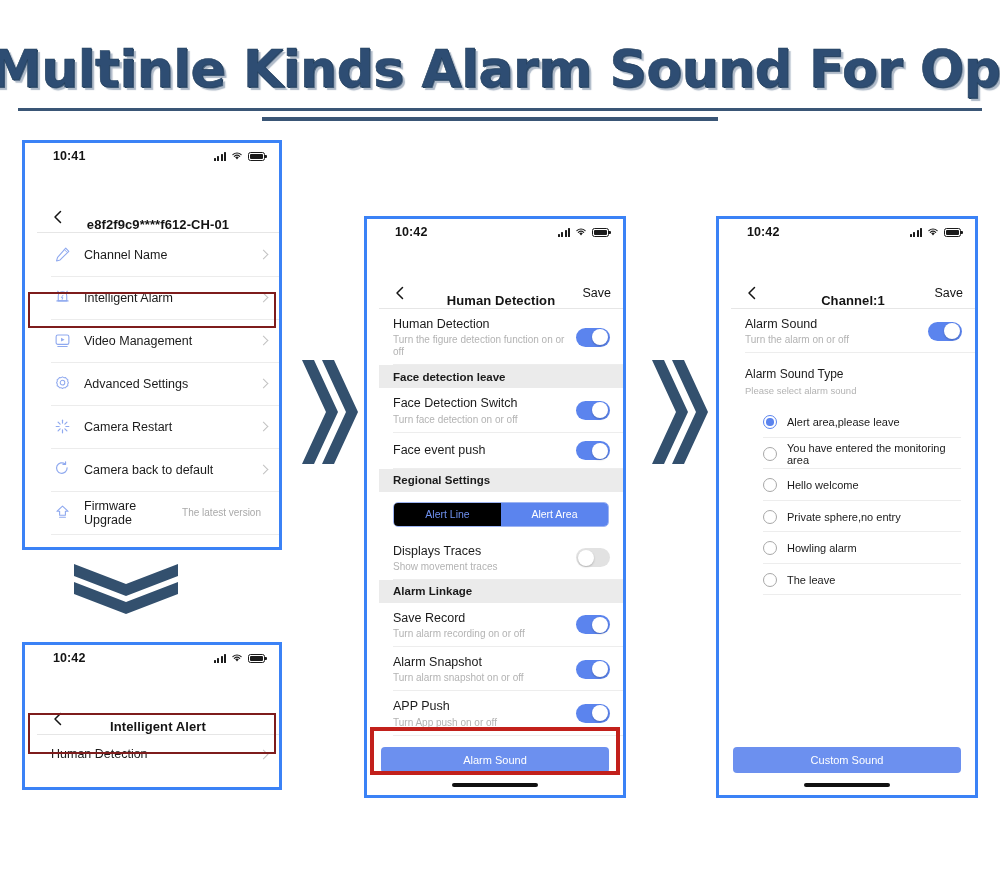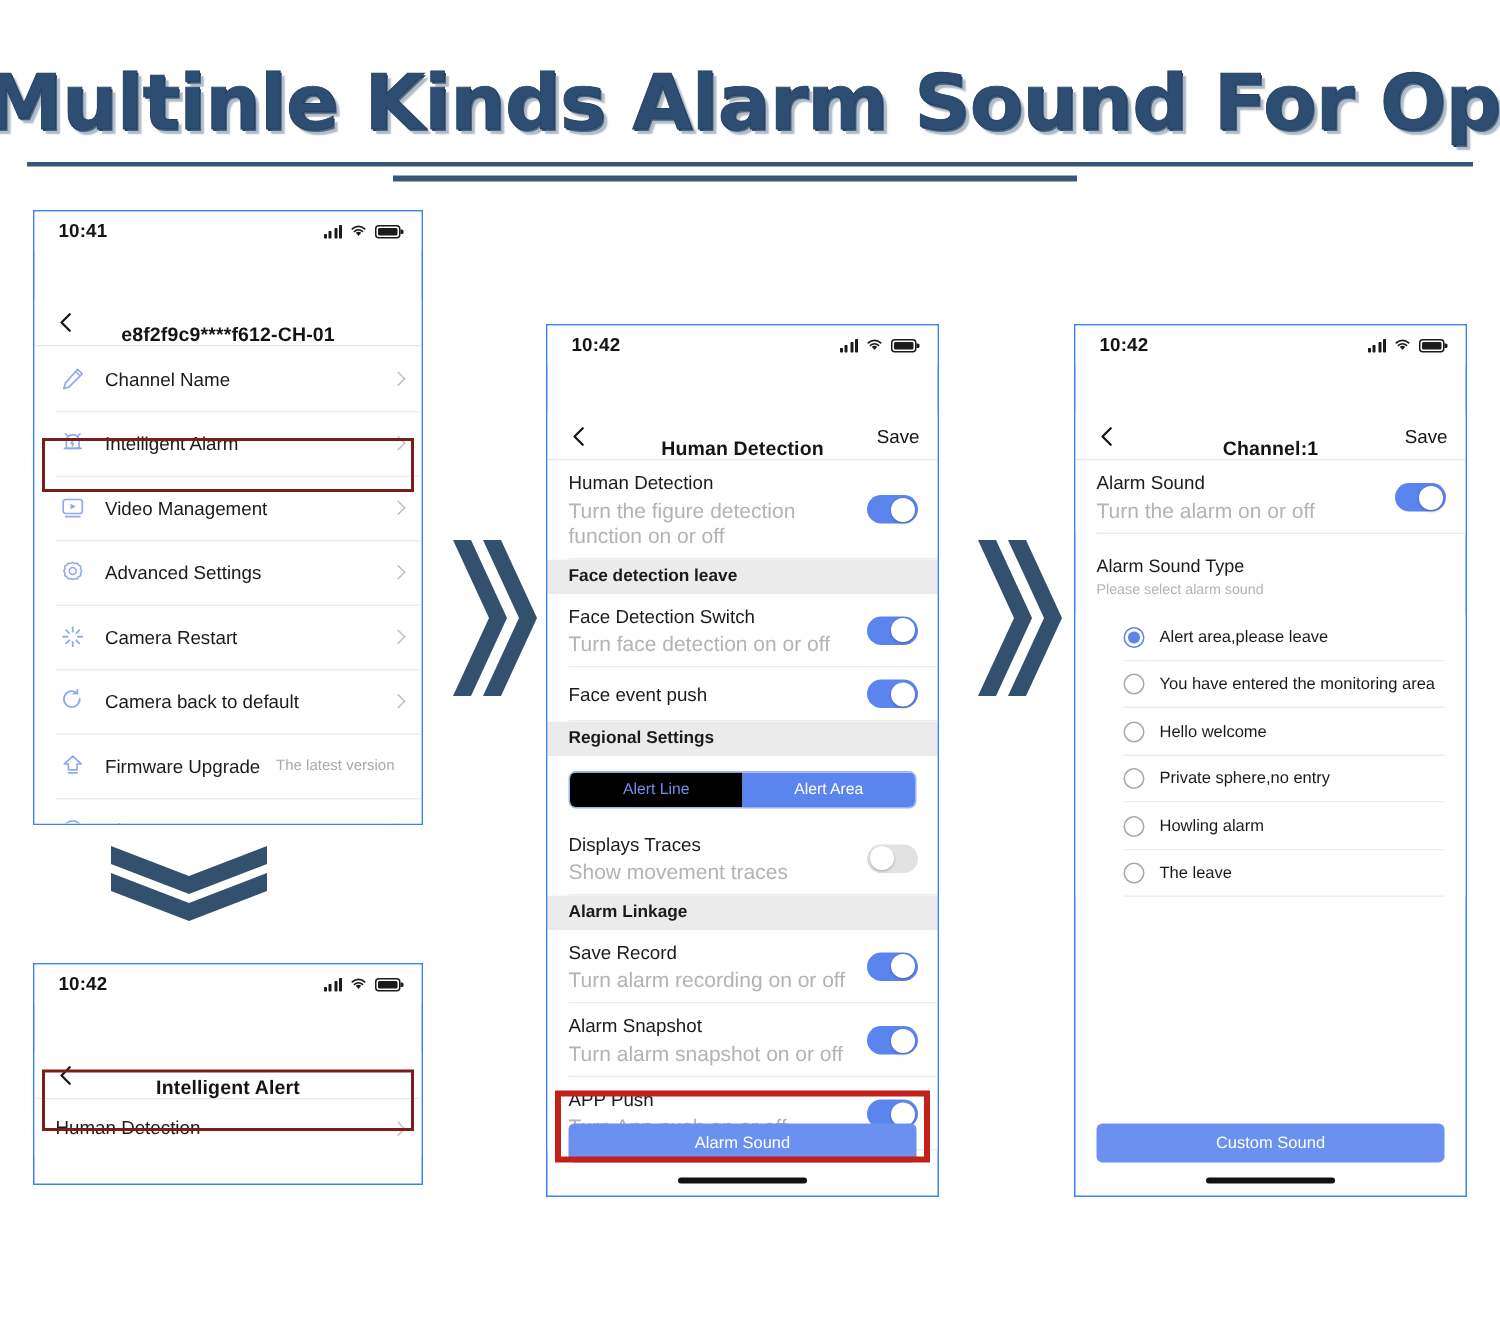--- a/index.html
+++ b/index.html
@@ -34,22 +34,23 @@
   }
   .title-rule-bottom {
     position:absolute; left: 262px; top: 117px; width: 456px; height: 4px;
     background:#3a5676;
   }
 
   
   .phone {
     position:absolute;
     background:#ffffff;
-    border:1px solid #3b82f6;
+    border:3px solid #3b82f6;
     overflow:hidden;
+    padding-left:12px;
   }
   .statusbar {
     height: 26px; display:flex; align-items:center;
     padding: 0 14px 0 16px; justify-content:space-between;
     background:#fff;
   }
   .statusbar .clock {
     font-size: 12.5px; font-weight: 700; color:#141414; letter-spacing:0.1px;
     font-family:"Liberation Sans", sans-serif;
   }
@@ -110,21 +111,21 @@
   .trow {
     display:flex; align-items:center; padding:7px 13px 7px 14px;
     position:relative; background:#fff; min-height:44px;
   }
   .trow::after{
     content:""; position:absolute; left:14px; right:0; bottom:0; height:1px;
     background:#ededed;
   }
   .trow .txt { flex:1; }
   .trow .t1 { font-size:12.5px; color:#1b1b1b; line-height:1.3; }
-  .trow .t2 { font-size:14px; color:#b3b3b3; margin-top:2px; line-height:1.2; }
+  .trow .t2 { font-size:10px; color:#b3b3b3; margin-top:2px; line-height:1.2; }
   .toggle {
     width:34px;height:19px;border-radius:10px;background:#5b84ee;
     position:relative;flex:0 0 34px;
   }
   .toggle i{
     position:absolute;top:1.5px;left:16px;width:16px;height:16px;border-radius:50%;
     background:#fff;box-shadow:0 1px 2px rgba(0,0,0,0.22);
   }
   .toggle.off{background:#e2e2e2;}
   .toggle.off i{left:1.5px;}

